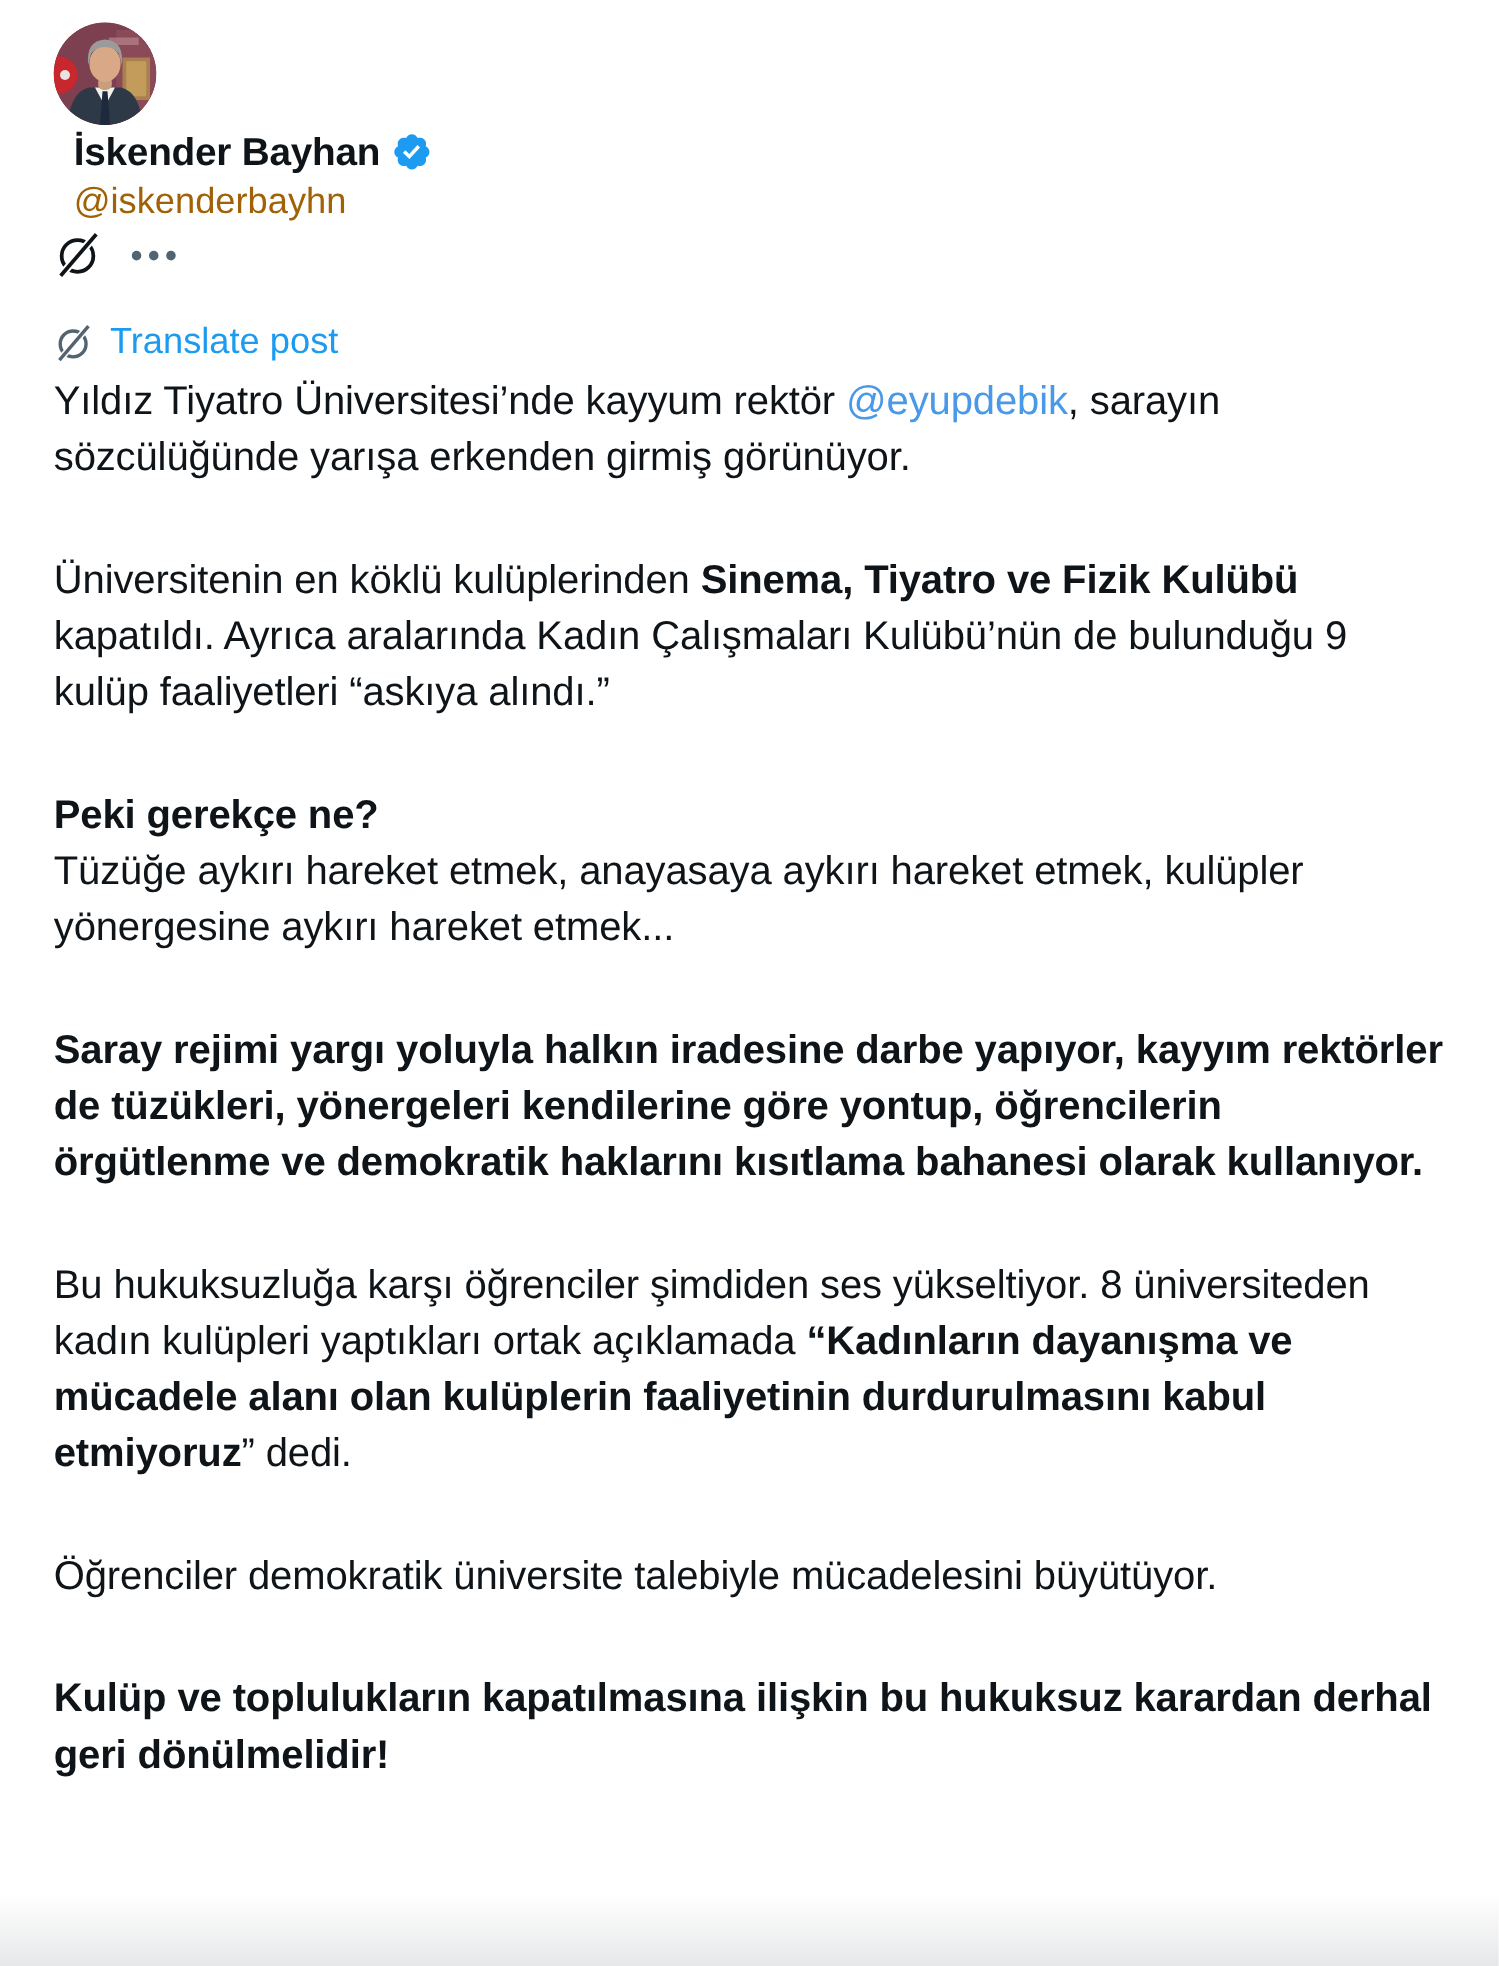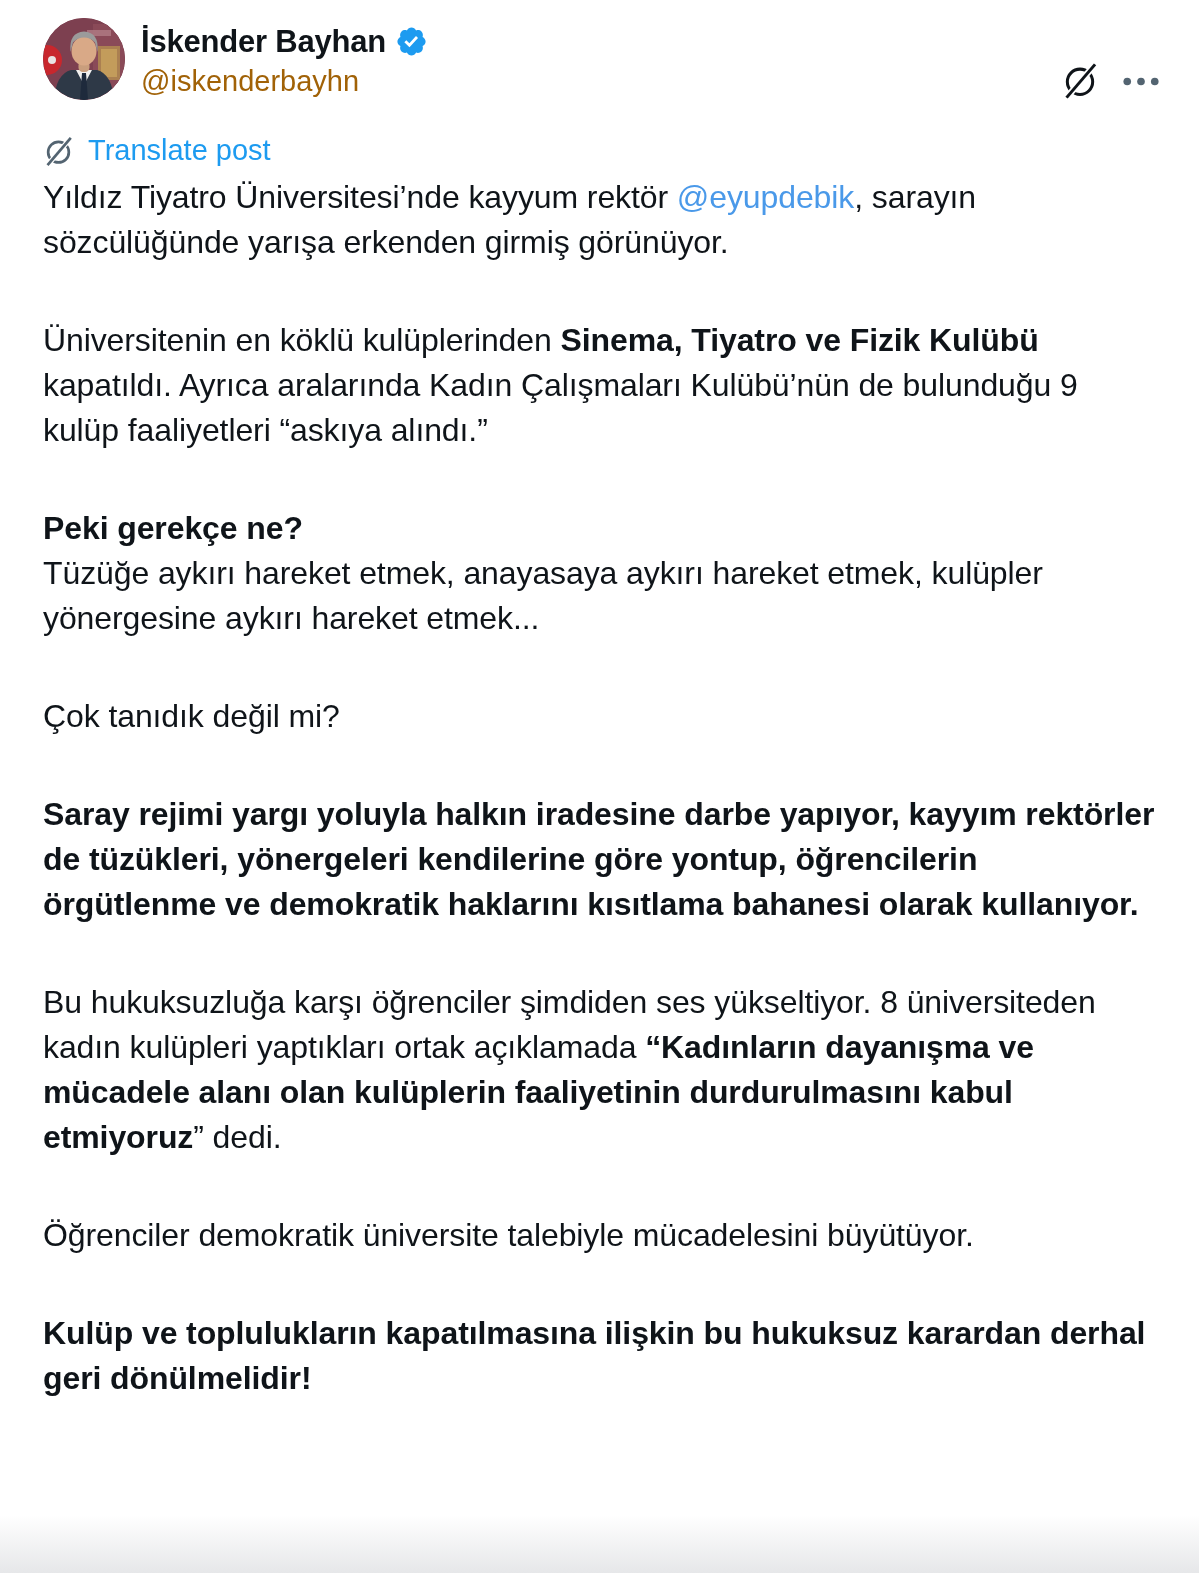--- a/index.html
+++ b/index.html
@@ -7,21 +7,21 @@
     width: 1199px; height: 1573px;
     background: #ffffff;
     font-family: "Liberation Sans", sans-serif;
     color: #0f1419;
     position: relative;
     overflow: hidden;
   }
   .post { padding: 18px 40px 0 43px; }
 
   
-  .post-header { display: flex; align-items: flex-end; }
+  .post-header { display: flex; align-items: flex-start; flex-direction: column; }
   .avatar {
     width: 82px; height: 82px; border-radius: 50%;
     overflow: hidden; flex: none; cursor: pointer;
     background: #7d4050;
   }
   .avatar svg { display: block; }
   .names { margin-left: 16px; flex: 1 1 auto; padding-top: 1px; min-width: 0; }
   .name-row { display: flex; align-items: center; gap: 9px; line-height: 41px; }
   .display-name {
     font-size: 31px; font-weight: 700; color: #0f1419;
@@ -140,21 +140,20 @@
   </div>
 
   <div class="tweet-text">
 
     <p><span>Yıldız Tiyatro Üniversitesi’nde kayyum rektör </span><a class="mention">@eyupdebik</a><span>, sarayın sözcülüğünde yarışa erkenden girmiş görünüyor.</span></p>
 
     <p><span>Üniversitenin en köklü kulüplerinden </span><b>Sinema, Tiyatro ve Fizik Kulübü</b><span> kapatıldı. Ayrıca aralarında Kadın Çalışmaları Kulübü’nün de bulunduğu 9 kulüp faaliyetleri “askıya alındı.”</span></p>
 
     <p><b>Peki gerekçe ne?</b><br><span>Tüzüğe aykırı hareket etmek, anayasaya aykırı hareket etmek, kulüpler yönergesine aykırı hareket etmek...</span></p>
 
-    <p><span>Çok tanıdık değil mi?</span></p>
 
     <p><b>Saray rejimi yargı yoluyla halkın iradesine darbe yapıyor, kayyım rektörler de tüzükleri, yönergeleri kendilerine göre yontup, öğrencilerin örgütlenme ve demokratik haklarını kısıtlama bahanesi olarak kullanıyor.</b></p>
 
     <p><span>Bu hukuksuzluğa karşı öğrenciler şimdiden ses yükseltiyor. 8 üniversiteden kadın kulüpleri yaptıkları ortak açıklamada </span><b>“Kadınların dayanışma ve mücadele alanı olan kulüplerin faaliyetinin durdurulmasını kabul etmiyoruz</b><span>” dedi.</span></p>
 
     <p><span>Öğrenciler demokratik üniversite talebiyle mücadelesini büyütüyor.</span></p>
 
     <p><b>Kulüp ve toplulukların kapatılmasına ilişkin bu hukuksuz karardan derhal geri dönülmelidir!</b></p>
   </div>
 

